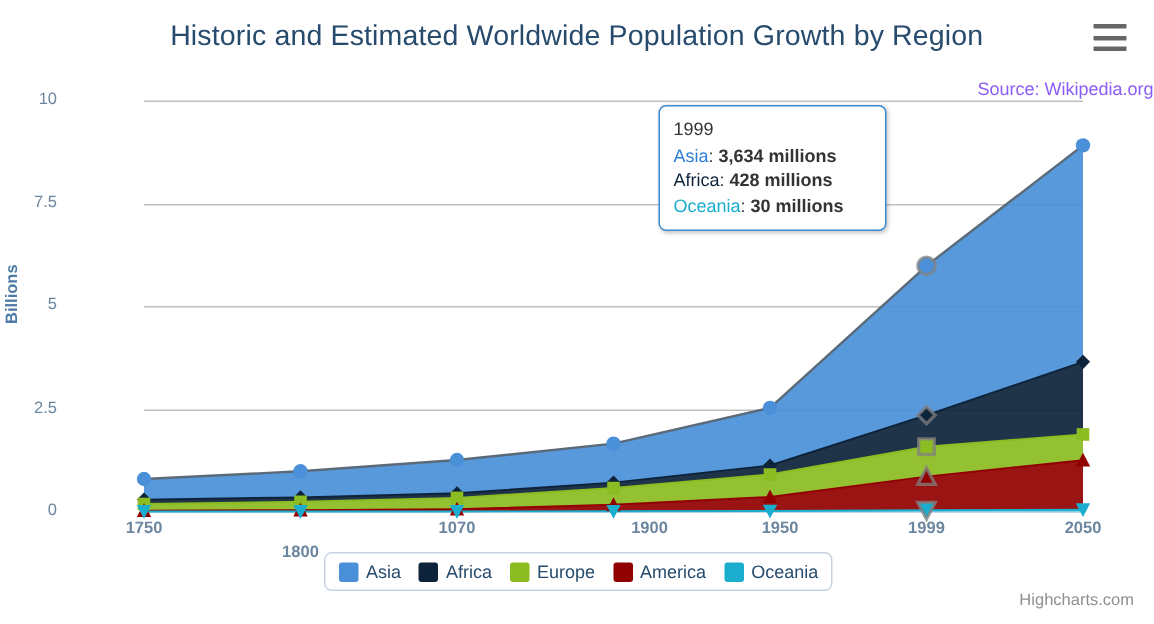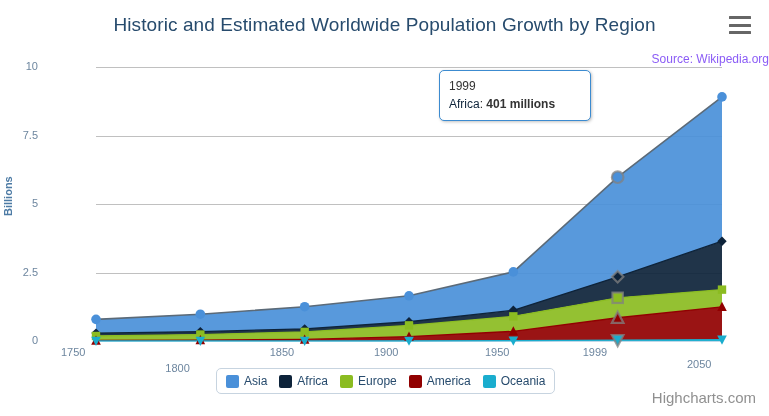--- a/index.html
+++ b/index.html
@@ -59,22 +59,22 @@
     left:14px;top:204px;
     font-size:11px;font-weight:bold;color:#4d7ba5;
     transform:rotate(-90deg);
     transform-origin:left bottom;
     white-space:nowrap;
   }
   .xlabel-tick{
     position:absolute;
     top:346px;
     width:70px;margin-left:-35px;
-    text-align:left;
-    font-size:11px;color:#6d869f;
+    text-align:center;
+    font-size:11px;color:#6d869f;font-weight:bold;
   }
 
   
   .series-svg{position:absolute;left:0;top:0;width:626px;height:274px;overflow:visible;}
 
   
   .tooltip{
     position:absolute;
     left:439px;top:70px;
     width:152px;
@@ -106,21 +106,21 @@
     display:flex;align-items:center;gap:12px;
     z-index:10;
   }
   .legend-item{display:flex;align-items:center;gap:5px;cursor:pointer;}
   .legend-swatch{width:13px;height:13px;border-radius:2px;display:block;}
   .legend-label{font-size:12px;color:#274b6d;white-space:nowrap;}
 
   
   .credits{
     position:absolute;right:13px;bottom:10px;
-    font-size:15px;color:#909090;padding-left:28px;
+    font-size:11px;color:#909090;padding-left:28px;
   }
 </style>
 </head>
 <body>
 
 <div id="chart">
 
   <div class="title">Historic and Estimated Worldwide Population Growth by Region</div>
   <div class="subtitle">Source: Wikipedia.org</div>
 
@@ -135,25 +135,25 @@
   <div id="yticks">
       <div class="ylabel-tick" style="top: 341px;">0</div>
       <div class="ylabel-tick" style="top: 272.5px;">2.5</div>
       <div class="ylabel-tick" style="top: 204px;">5</div>
       <div class="ylabel-tick" style="top: 135.5px;">7.5</div>
       <div class="ylabel-tick" style="top: 67px;">10</div>
     </div>
   <div id="xticks">
       <div class="xlabel-tick" style="left: 96px;">1750</div>
       <div class="xlabel-tick" style="left: 200.333px; margin-top: 16px;">1800</div>
-      <div class="xlabel-tick" style="left: 304.667px;">1850</div>
-      <div class="xlabel-tick" style="left: 409px;">1900</div>
+      <div class="xlabel-tick" style="left: 304.667px;">1070</div>
+      <div class="xlabel-tick" style="left: 433px;">1900</div>
       <div class="xlabel-tick" style="left: 520px;">1950</div>
       <div class="xlabel-tick" style="left: 617.667px;">1999</div>
-      <div class="xlabel-tick" style="left: 722px; margin-top: 12px;">2050</div>
+      <div class="xlabel-tick" style="left: 722px;">2050</div>
     </div>
 
   <div class="plot">
     <div id="gridlines">
         <div class="gridline axis" style="top: 274px;"></div>
         <div class="gridline" style="top: 205.5px;"></div>
         <div class="gridline" style="top: 137px;"></div>
         <div class="gridline" style="top: 68.5px;"></div>
         <div class="gridline" style="top: 0px;"></div>
       </div>
@@ -202,21 +202,23 @@
         <polygon points="313,278.8356 317.8,269.6356 308.2,269.6356" fill="#1aadce"></polygon>
         <polygon points="417.3333333333333,278.6438 422.1333333333333,269.4438 412.5333333333333,269.4438" fill="#1aadce"></polygon>
         <polygon points="521.6666666666667,279.178 527.4666666666668,267.978 515.8666666666667,267.978" fill="#1aadce" stroke="rgba(130,130,130,.75)" stroke-width="2.2"></polygon>
         <polygon points="626,277.7396 630.8000000000001,268.5396 621.1999999999999,268.5396" fill="#1aadce"></polygon>
       </svg>
   </div>
 
   <div class="tooltip">
     <div class="tt-header">1999</div>
     <div id="tt-rows">
-        <div class="tt-row"><span class="tt-name" style="color: rgb(13, 35, 58);">Africa</span><span>: </span><span class="tt-val">401 millions</span></div>
+        <div class="tt-row"><span class="tt-name" style="color: rgb(47, 126, 216);">Asia</span><span>: </span><span class="tt-val">3,634 millions</span></div>
+        <div class="tt-row"><span class="tt-name" style="color: rgb(13, 35, 58);">Africa</span><span>: </span><span class="tt-val">428 millions</span></div>
+        <div class="tt-row"><span class="tt-name" style="color: rgb(26, 173, 206);">Oceania</span><span>: </span><span class="tt-val">30 millions</span></div>
       </div>
   </div>
 
   <div class="legend" id="legend">
       <div class="legend-item">
         <span class="legend-swatch" style="background: rgb(74, 144, 217);"></span>
         <span class="legend-label">Asia</span>
       </div>
       <div class="legend-item">
         <span class="legend-swatch" style="background: rgb(13, 35, 58);"></span>

